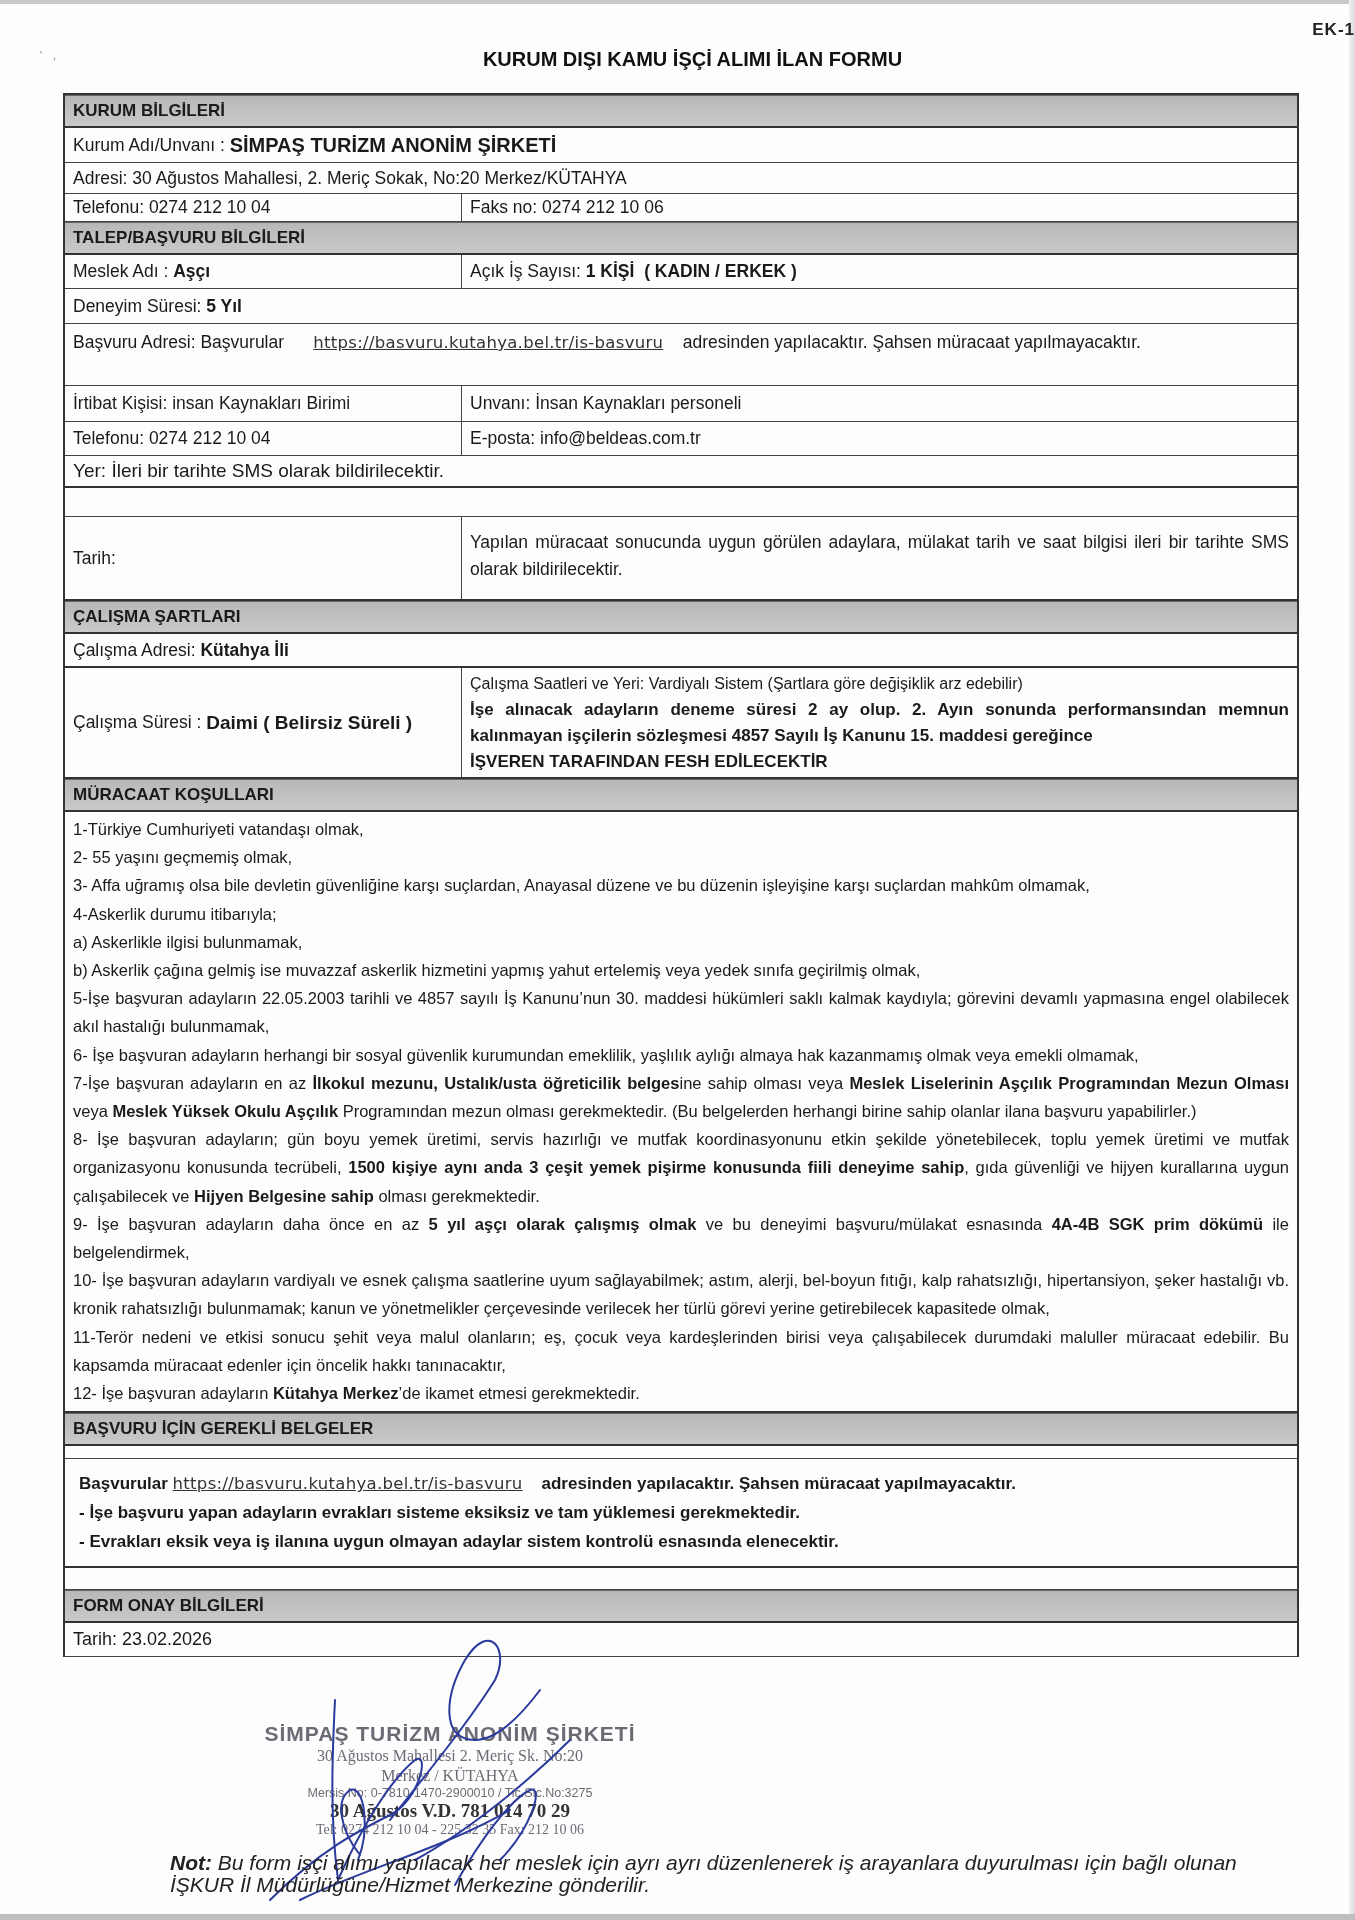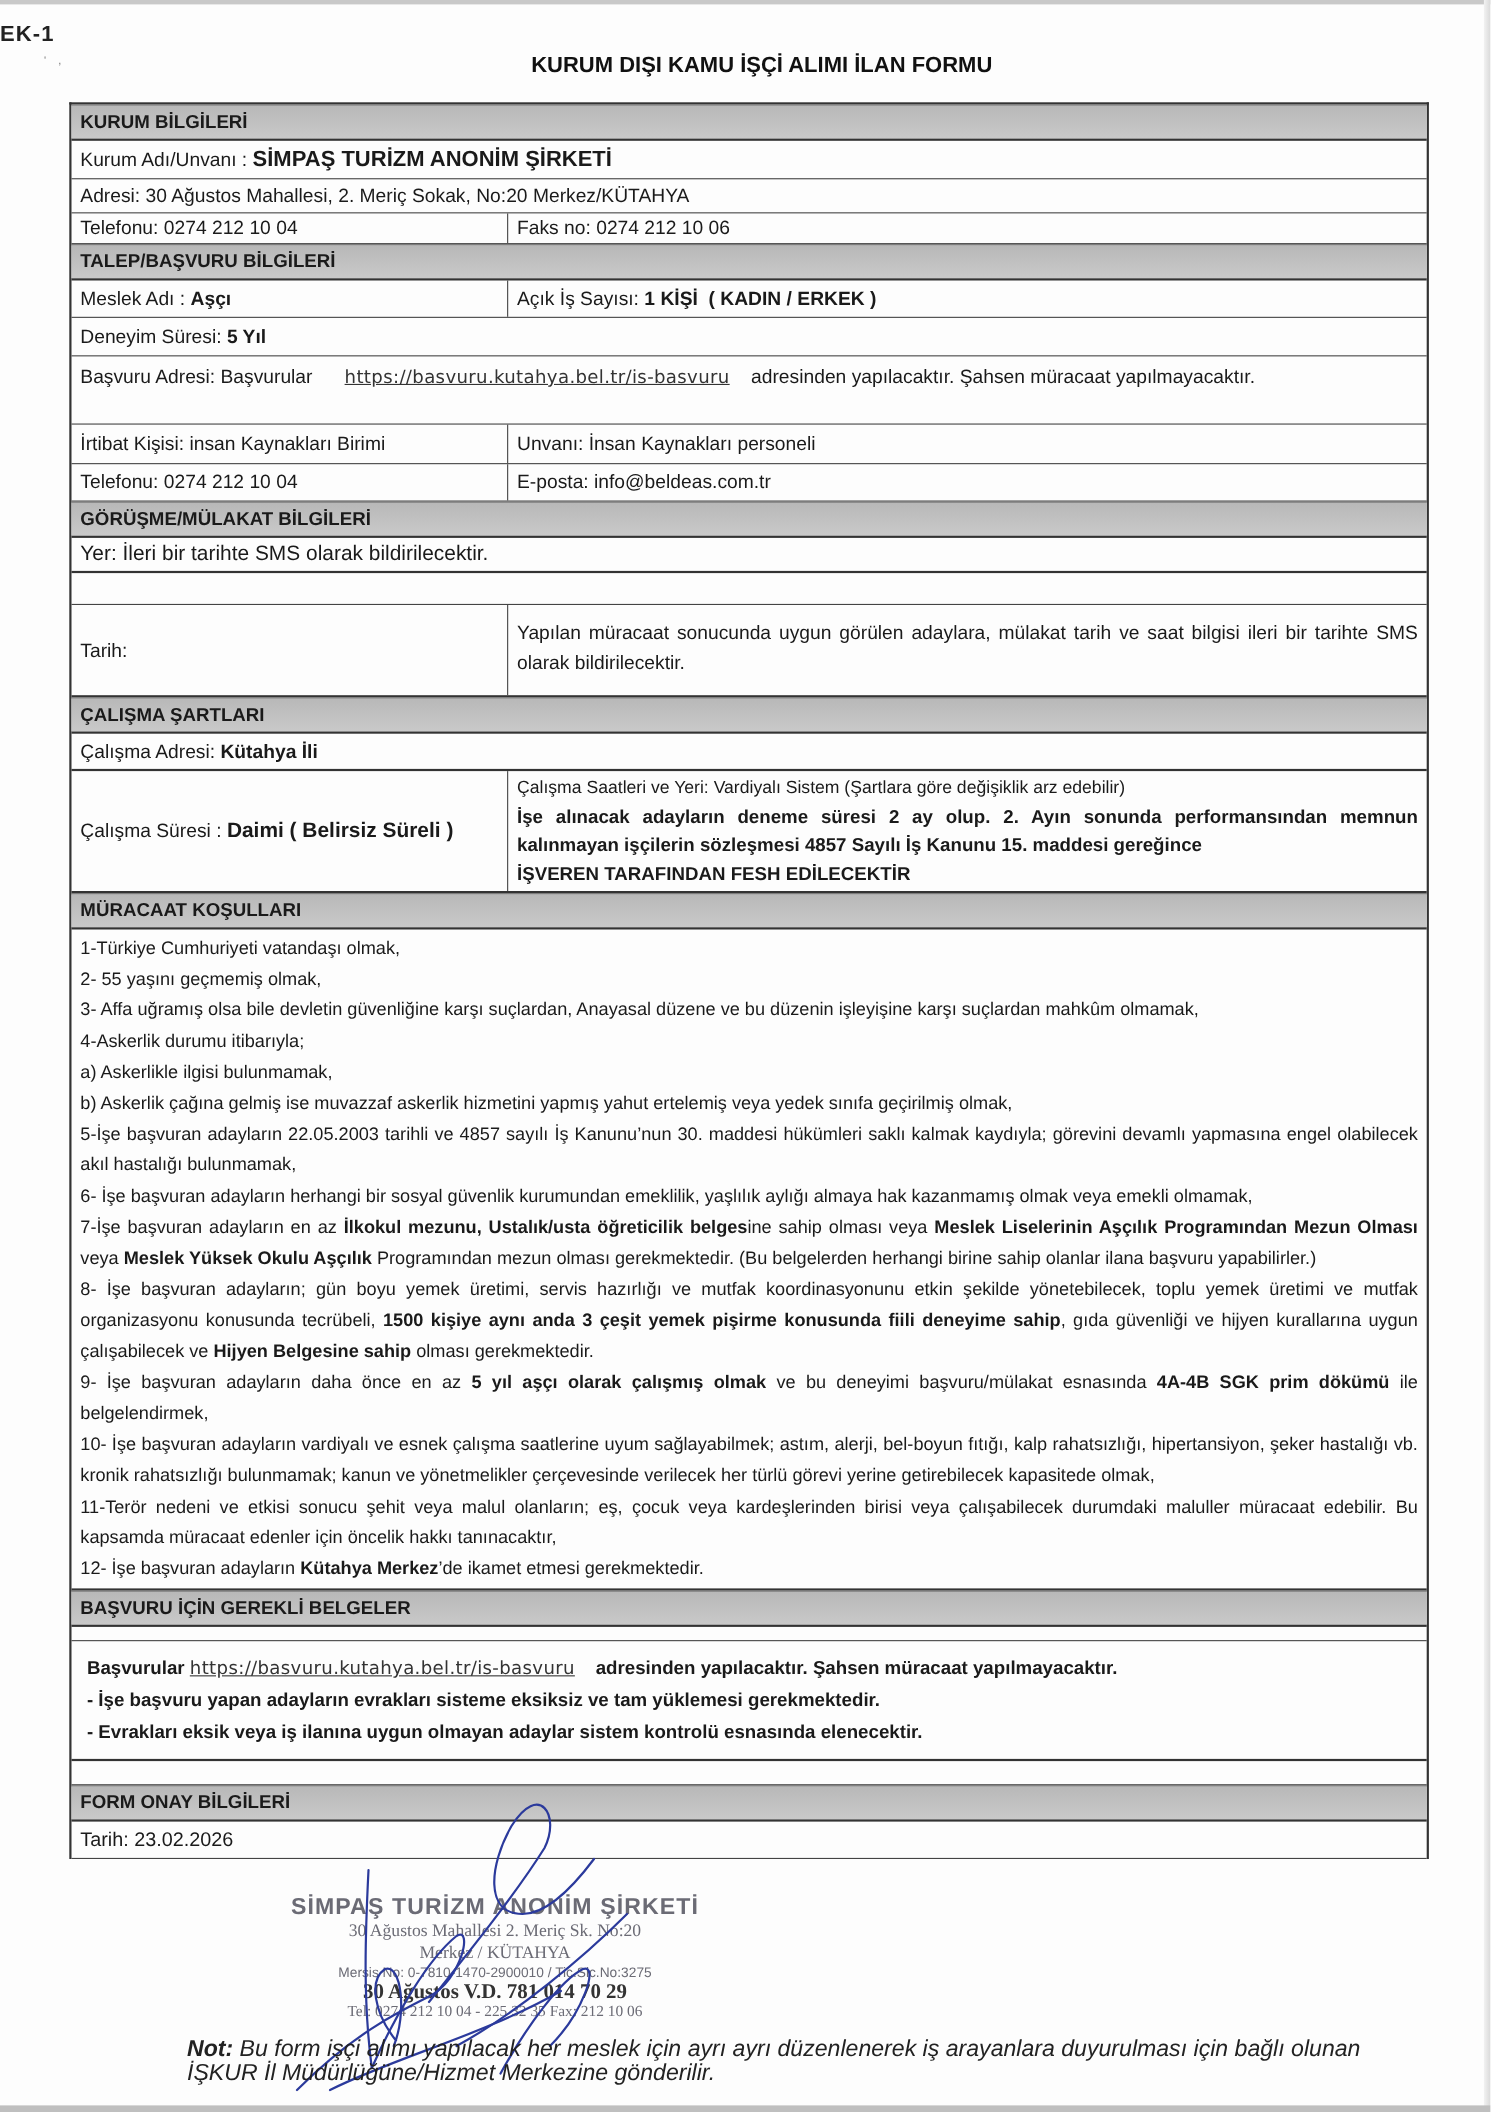--- a/index.html
+++ b/index.html
@@ -4,21 +4,21 @@
 <style>
   html, body { margin:0; padding:0; }
   body {
     width:1355px; height:1920px; background:#fdfdfd; position:relative; overflow:hidden;
     font-family:"Liberation Sans", "DejaVu Sans", sans-serif; color:#1a1a1a;
   }
   .scan-top { position:absolute; left:0; top:0; width:1355px; height:4px; background:#c9c9c9; }
   .scan-right { position:absolute; right:0; top:0; width:6px; height:1920px; background:linear-gradient(to right,#f2f2f2,#d9d9d9); }
   .scan-bottom { position:absolute; left:0; bottom:0; width:1355px; height:6px; background:#bfbfbf; }
   .specks { position:absolute; left:40px; top:50px; font-size:10px; color:#777; }
-  .doc-code { position:absolute; top:20px; left:0; width:1355px; text-align:left; font-size:20px; font-weight:bold; letter-spacing:1px; color:#222; }
+  .doc-code { position:absolute; top:20px; left:0; width:1355px; text-align:right; font-size:17px; font-weight:bold; letter-spacing:1px; color:#222; }
   .doc-title { position:absolute; top:48px; left:15px; width:1355px; text-align:center; font-size:20px; font-weight:bold; color:#111; }
 
   .form { position:absolute; left:63px; top:93px; width:1236px; border:2px solid #333; border-bottom:none; box-sizing:border-box; }
   .row { display:flex; border-bottom:2px solid #333; box-sizing:border-box; }
   .row.thin { border-bottom:1.5px solid #444; }
   .cell { padding:0 8px; box-sizing:border-box; display:flex; align-items:center; font-size:17.5px; }
   .cell.left { width:397px; border-right:1.5px solid #444; }
   .cell.right { flex:1; }
   .cell.full { flex:1; }
   .hdr { background:linear-gradient(#b8b8b8,#c9c9c9); font-weight:bold; font-size:17px; height:30px; padding:0 8px; display:flex; align-items:center; border-bottom:2px solid #333; border-top:1px solid #666; }
@@ -95,21 +95,20 @@
   </div>
   <div class="row thin" style="height:36px">
     <div class="cell left">İrtibat Kişisi: insan Kaynakları Birimi</div>
     <div class="cell right">Unvanı: İnsan Kaynakları personeli</div>
   </div>
   <div class="row thin" style="height:34px">
     <div class="cell left">Telefonu: 0274 212 10 04</div>
     <div class="cell right">E-posta: info@beldeas.com.tr</div>
   </div>
 
-  <div class="hdr">GÖRÜŞME/MÜLAKAT BİLGİLERİ</div>
   <div class="row" style="height:32px">
     <div class="cell full" style="font-size:19px">Yer: İleri bir tarihte SMS olarak bildirilecektir.</div>
   </div>
   <div class="row thin" style="height:29px">
     <div class="cell full"></div>
   </div>
   <div class="row" style="height:84px">
     <div class="cell left">Tarih:</div>
     <div class="cell right just" style="display:block; padding-top:12px; line-height:27px;">Yapılan müracaat sonucunda uygun görülen adaylara, mülakat tarih ve saat bilgisi ileri bir tarihte SMS olarak bildirilecektir.</div>
   </div>

